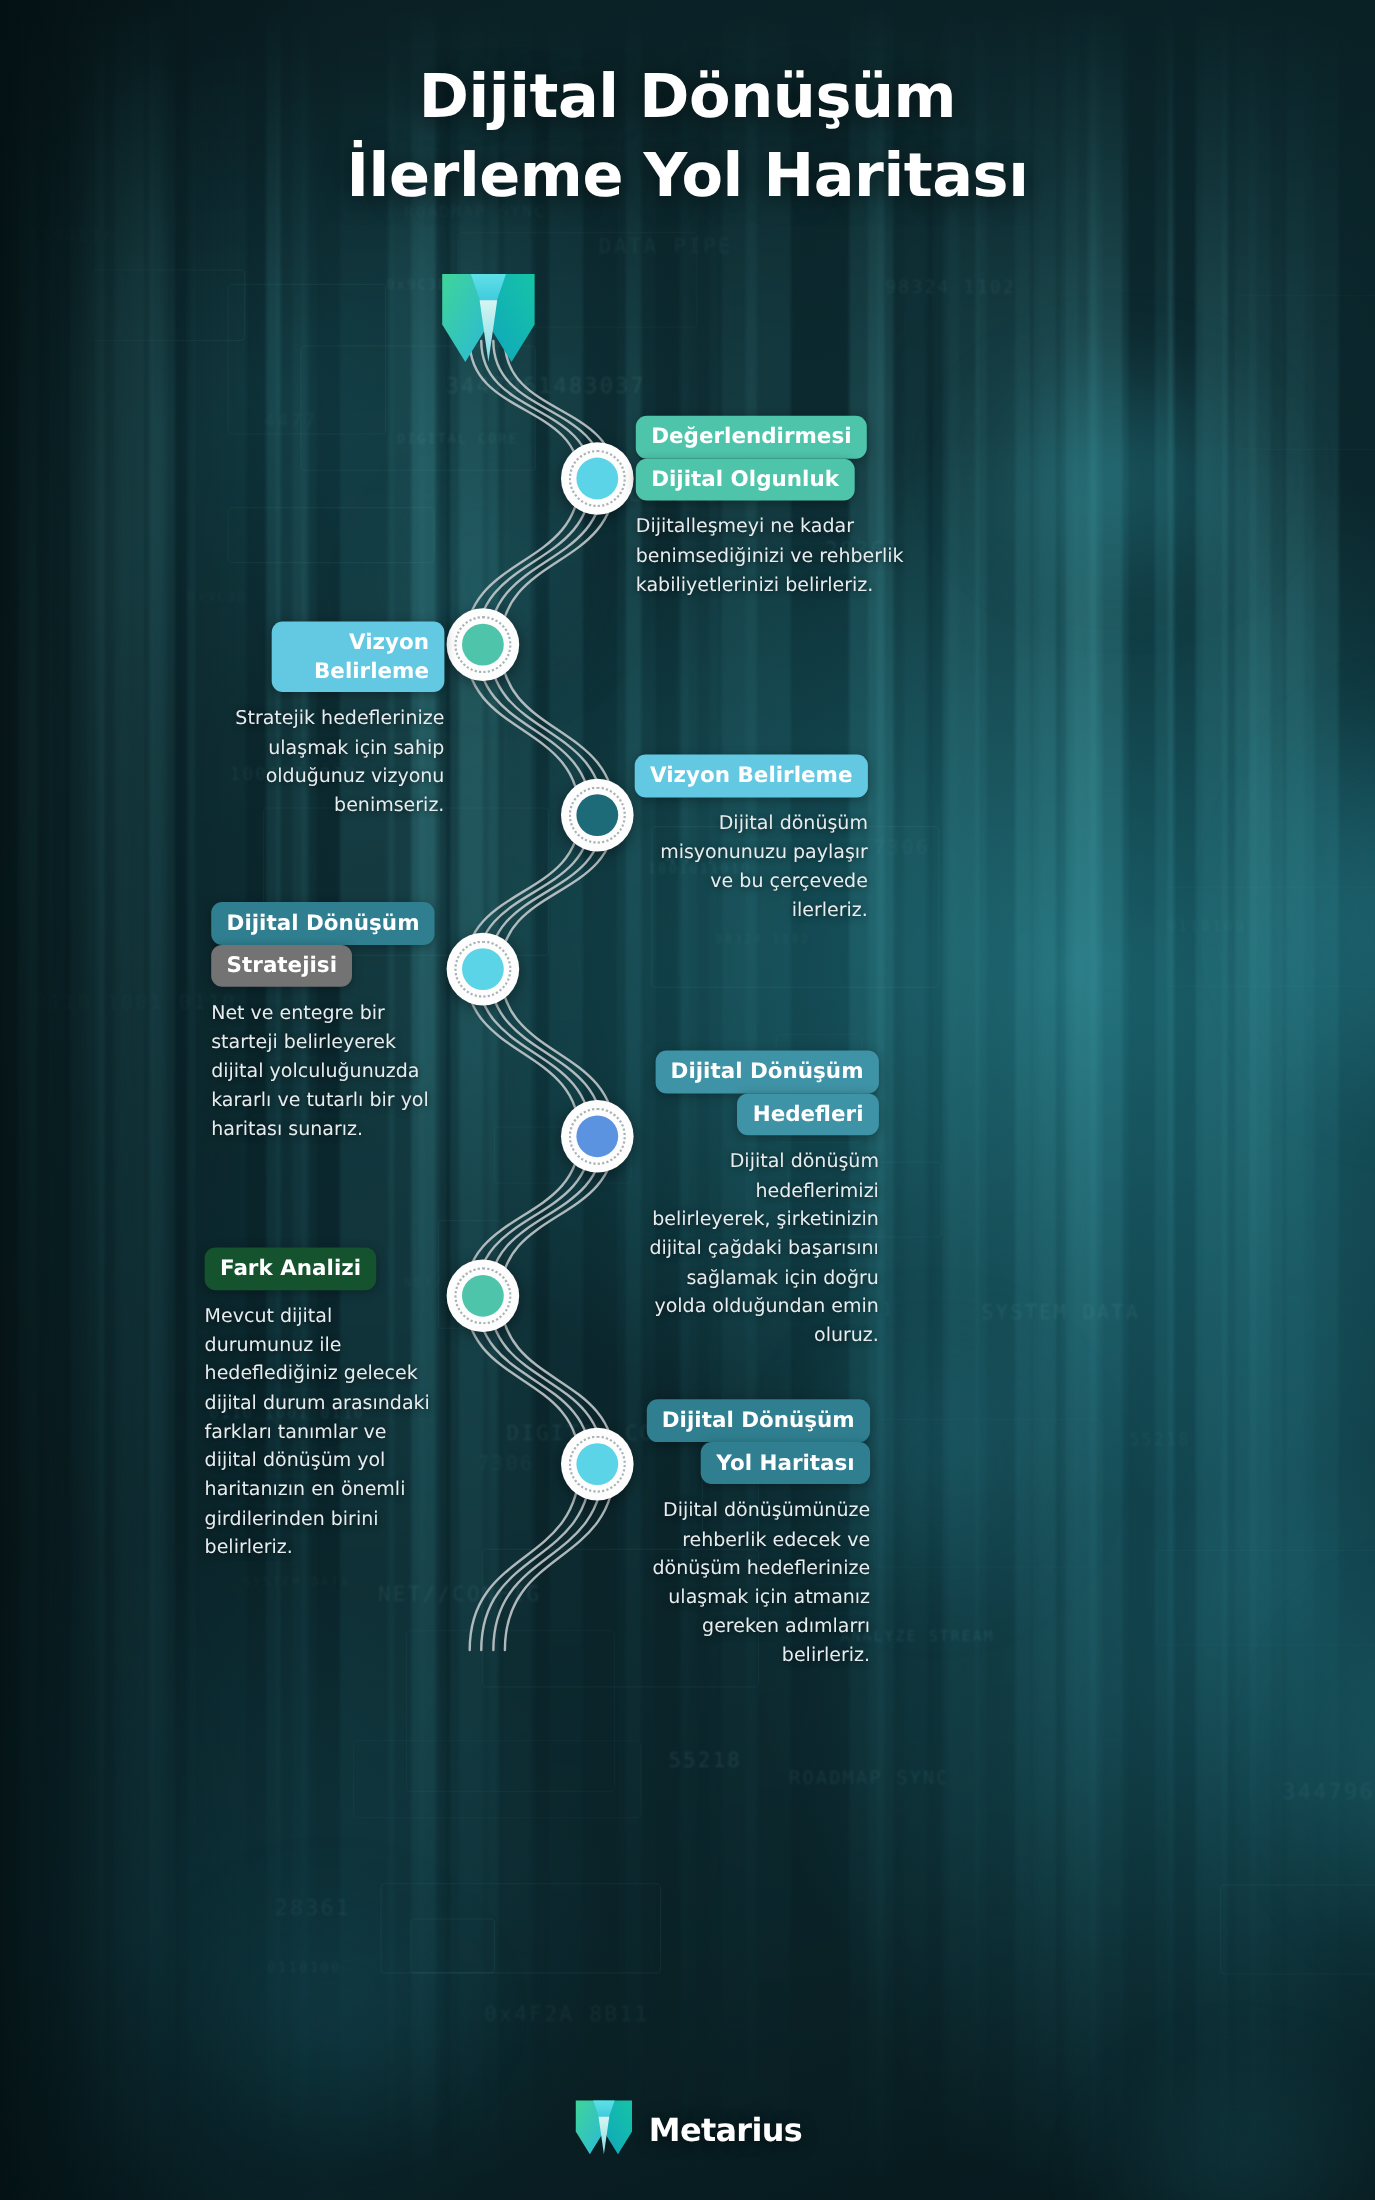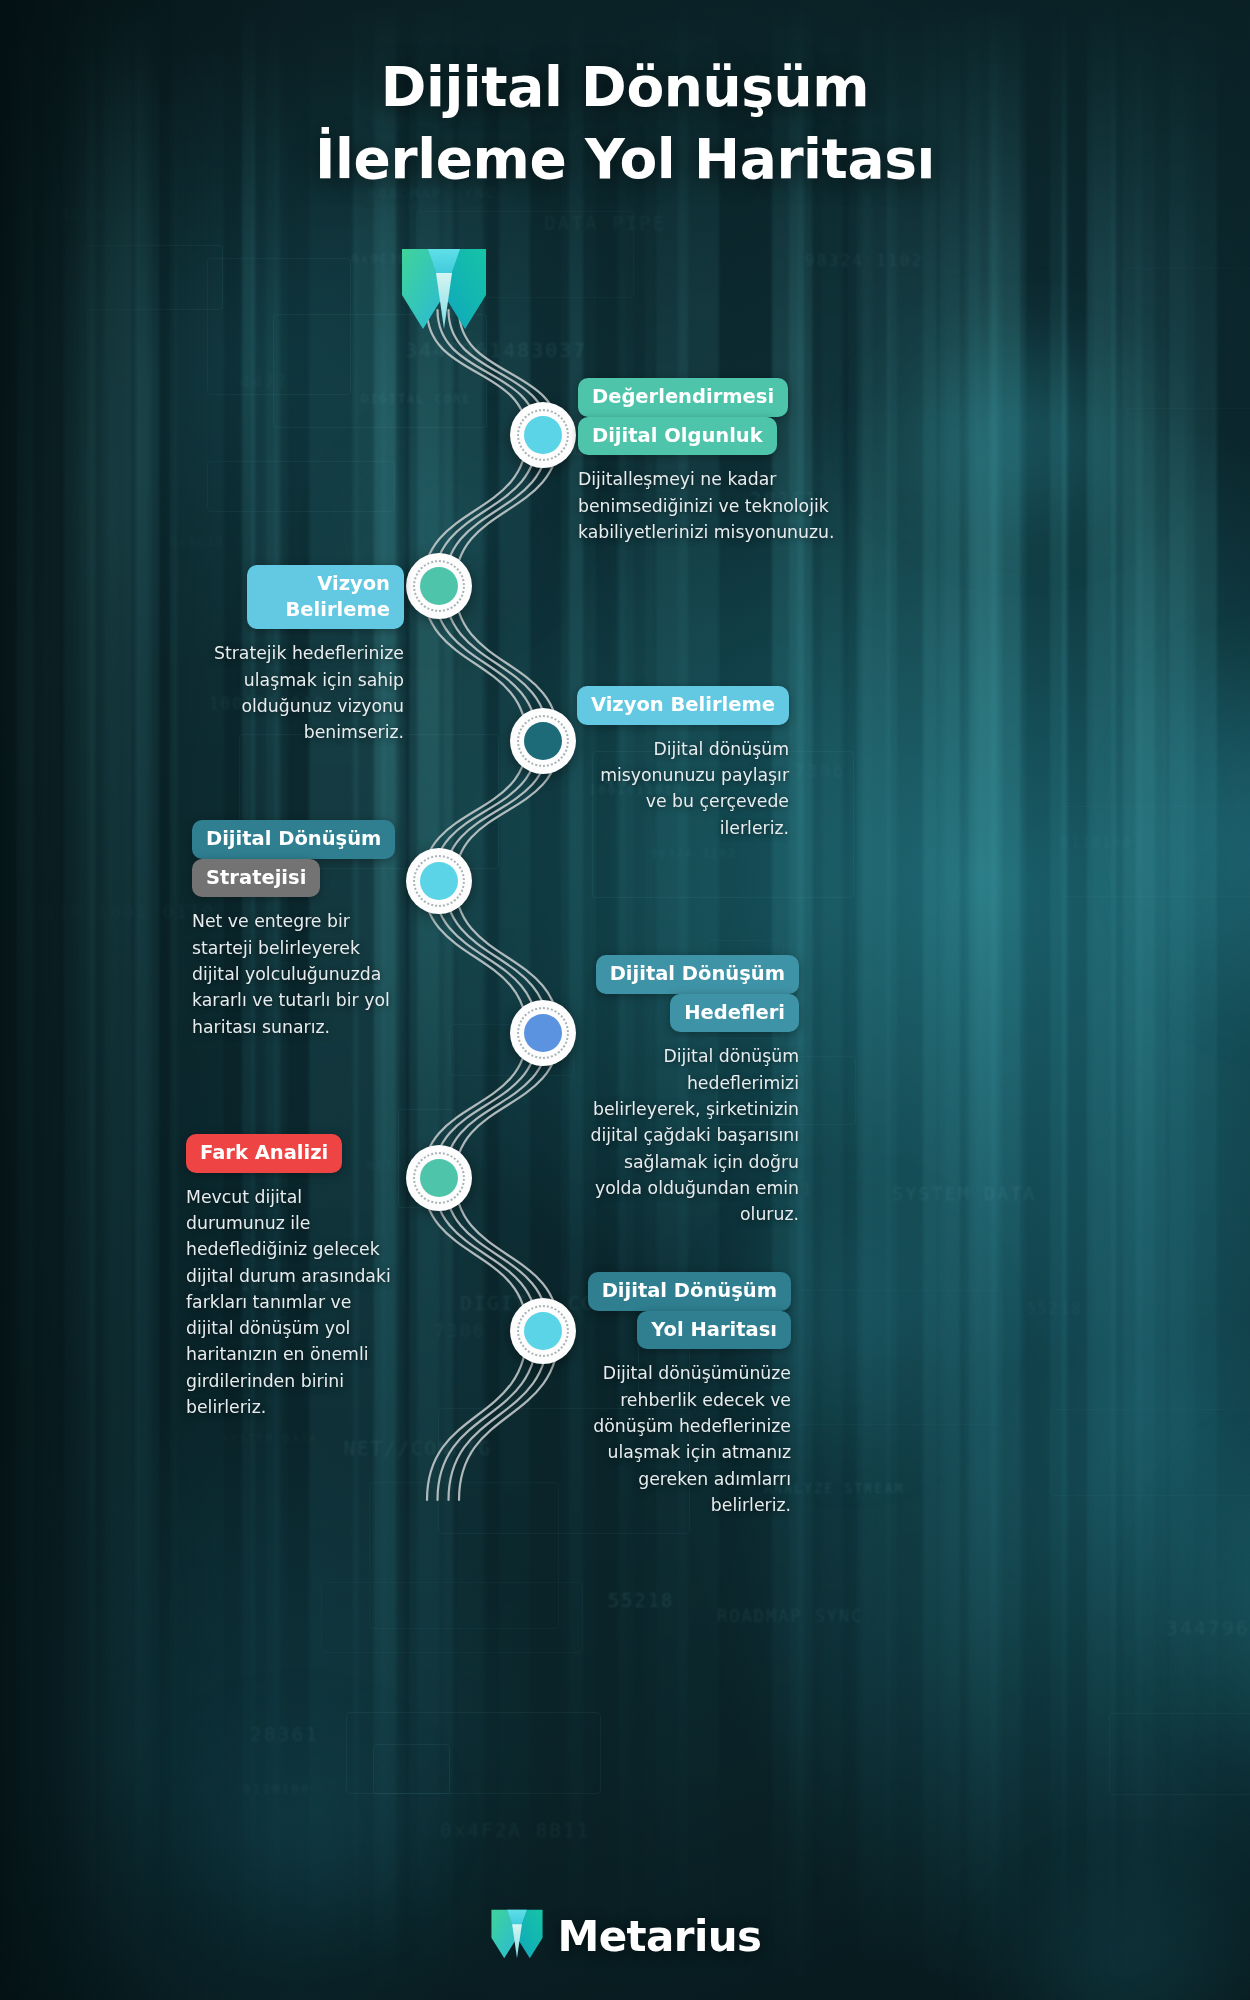--- a/index.html
+++ b/index.html
@@ -90,21 +90,21 @@
   .card.right{ text-align:left; }
   .card.left{ text-align:right; }
 
   
   .logo{
     position:absolute; z-index:9; left:0; width:1250px;
     bottom:34px;
     display:flex; align-items:center; justify-content:center; gap:13px;
   }
   .logo .word{
-    color:#ffffff; font-size:42px; font-weight:bold; letter-spacing:-.6px;
+    color:#ffffff; font-size:29px; font-weight:bold; letter-spacing:-.6px;
     text-shadow:0 2px 14px rgba(0,0,0,.5);
   }
 </style>
 </head>
 <body>
 
 <div id="bg">
   <div class="base"></div>
   <div class="cols" id="bgcols">
       <div class="col" style="left: 374.081px; width: 31.4646px; background: linear-gradient(rgba(90, 200, 210, 0) 0%, rgba(100, 215, 220, 0.17) 36.6773%, rgba(70, 180, 195, 0.1) 71.8046%, rgba(90, 200, 210, 0) 100%);"></div>
@@ -325,21 +325,21 @@
 <div id="cards-layer">
     <div class="card right" style="top: 378px; width: 268px; left: 578px; text-align: left;">
       <div>
         <div style="display: flex; justify-content: flex-start;">
           <span class="badge" style="background: rgb(78, 197, 171);">Değerlendirmesi</span>
         </div>
         <div style="display: flex; justify-content: flex-start;">
           <span class="badge" style="background: rgb(78, 197, 171);">Dijital Olgunluk</span>
         </div>
       </div>
-      <div class="body">Dijitalleşmeyi ne kadar benimsediğinizi ve teknolojik kabiliyetlerinizi misyonunuzu.</div>
+      <div class="body">Dijitalleşmeyi ne kadar benimsediğinizi ve rehberlik kabiliyetlerinizi belirleriz.</div>
     </div>
     <div class="card left" style="top: 565px; width: 198px; left: 206px; text-align: right;">
       <div>
         <div style="display: flex; justify-content: flex-end; padding-left: 41px;">
           <span class="badge" style="background: rgb(99, 201, 227);">Vizyon Belirleme</span>
         </div>
       </div>
       <div class="body">Stratejik hedeflerinize ulaşmak için sahip olduğunuz vizyonu benimseriz.</div>
     </div>
     <div class="card right" style="top: 686px; width: 214px; left: 575px; text-align: right;">
@@ -368,21 +368,21 @@
         </div>
         <div style="display: flex; justify-content: flex-end;">
           <span class="badge" style="background: rgb(63, 147, 166);">Hedefleri</span>
         </div>
       </div>
       <div class="body">Dijital dönüşüm hedeflerimizi belirleyerek, şirketinizin dijital çağdaki başarısını sağlamak için doğru yolda olduğundan emin oluruz.</div>
     </div>
     <div class="card left" style="top: 1134px; width: 218px; left: 186px; text-align: left;">
       <div>
         <div style="display: flex; justify-content: flex-start;">
-          <span class="badge" style="background: #ef4444;">Fark Analizi</span>
+          <span class="badge" style="background: #14532d;">Fark Analizi</span>
         </div>
       </div>
       <div class="body">Mevcut dijital durumunuz ile hedeflediğiniz gelecek dijital durum arasındaki farkları tanımlar ve dijital dönüşüm yol haritanızın en önemli girdilerinden birini belirleriz.</div>
     </div>
     <div class="card right" style="top: 1272px; width: 216px; left: 575px; text-align: right;">
       <div>
         <div style="display: flex; justify-content: flex-end;">
           <span class="badge" style="background: rgb(47, 127, 144);">Dijital Dönüşüm</span>
         </div>
         <div style="display: flex; justify-content: flex-end;">

